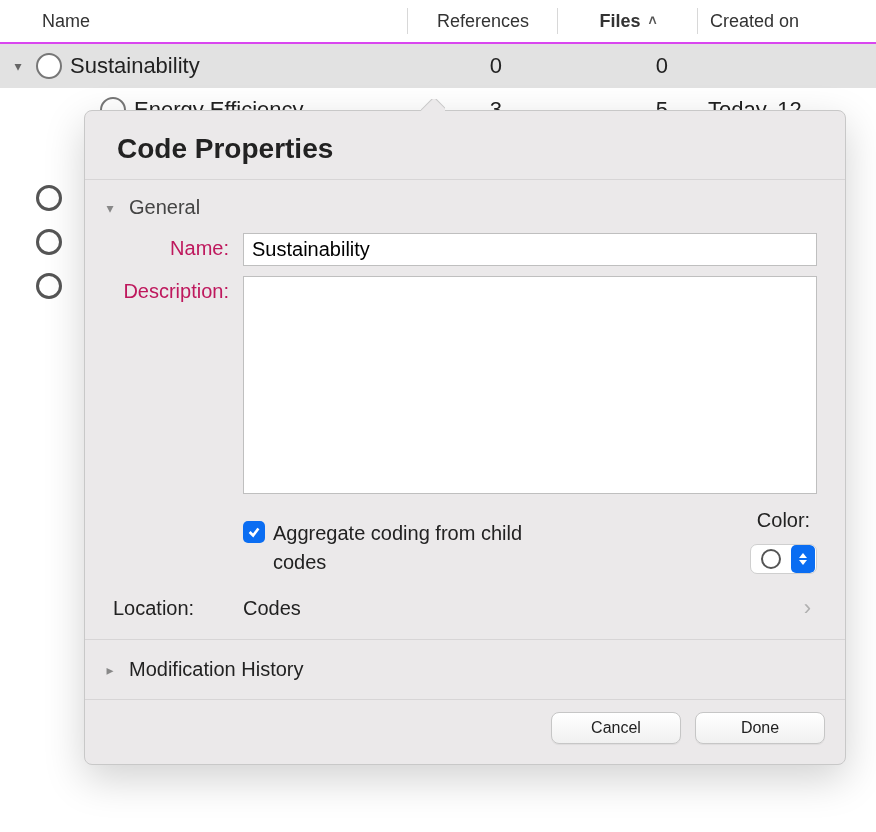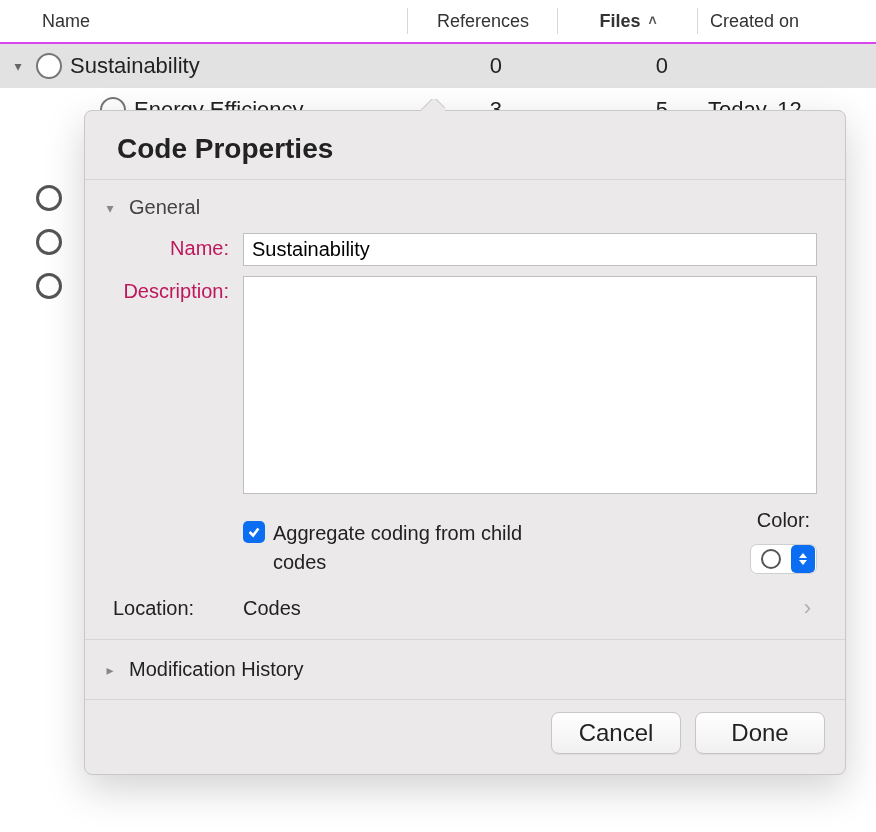--- a/index.html
+++ b/index.html
@@ -166,21 +166,21 @@
     .location-row .val { flex:1;}
     .location-row .arrow { color:#b0b0b0; font-size:22px; padding-right:6px;}
 
     .mod-history { display:flex; align-items:center; padding:18px 20px 18px 16px; gap:10px; font-size:20px; cursor:pointer;}
     .mod-history .chev { width:18px; text-align:center; color:#888; font-size:14px;}
 
     .button-bar { display:flex; justify-content:flex-end; gap:14px; padding: 12px 20px 20px 20px;}
     .btn {
       min-width:130px;
       padding: 6px 24px;
-      font-size:24px;
+      font-size:16px;
       border:1px solid #c6c6c6;
       background: linear-gradient(#ffffff,#f0f0f0);
       border-radius:8px;
       text-align:center;
       cursor:pointer;
       box-shadow: 0 1px 1px rgba(0,0,0,0.06);
     }
   </style>
 </head>
 <body>

